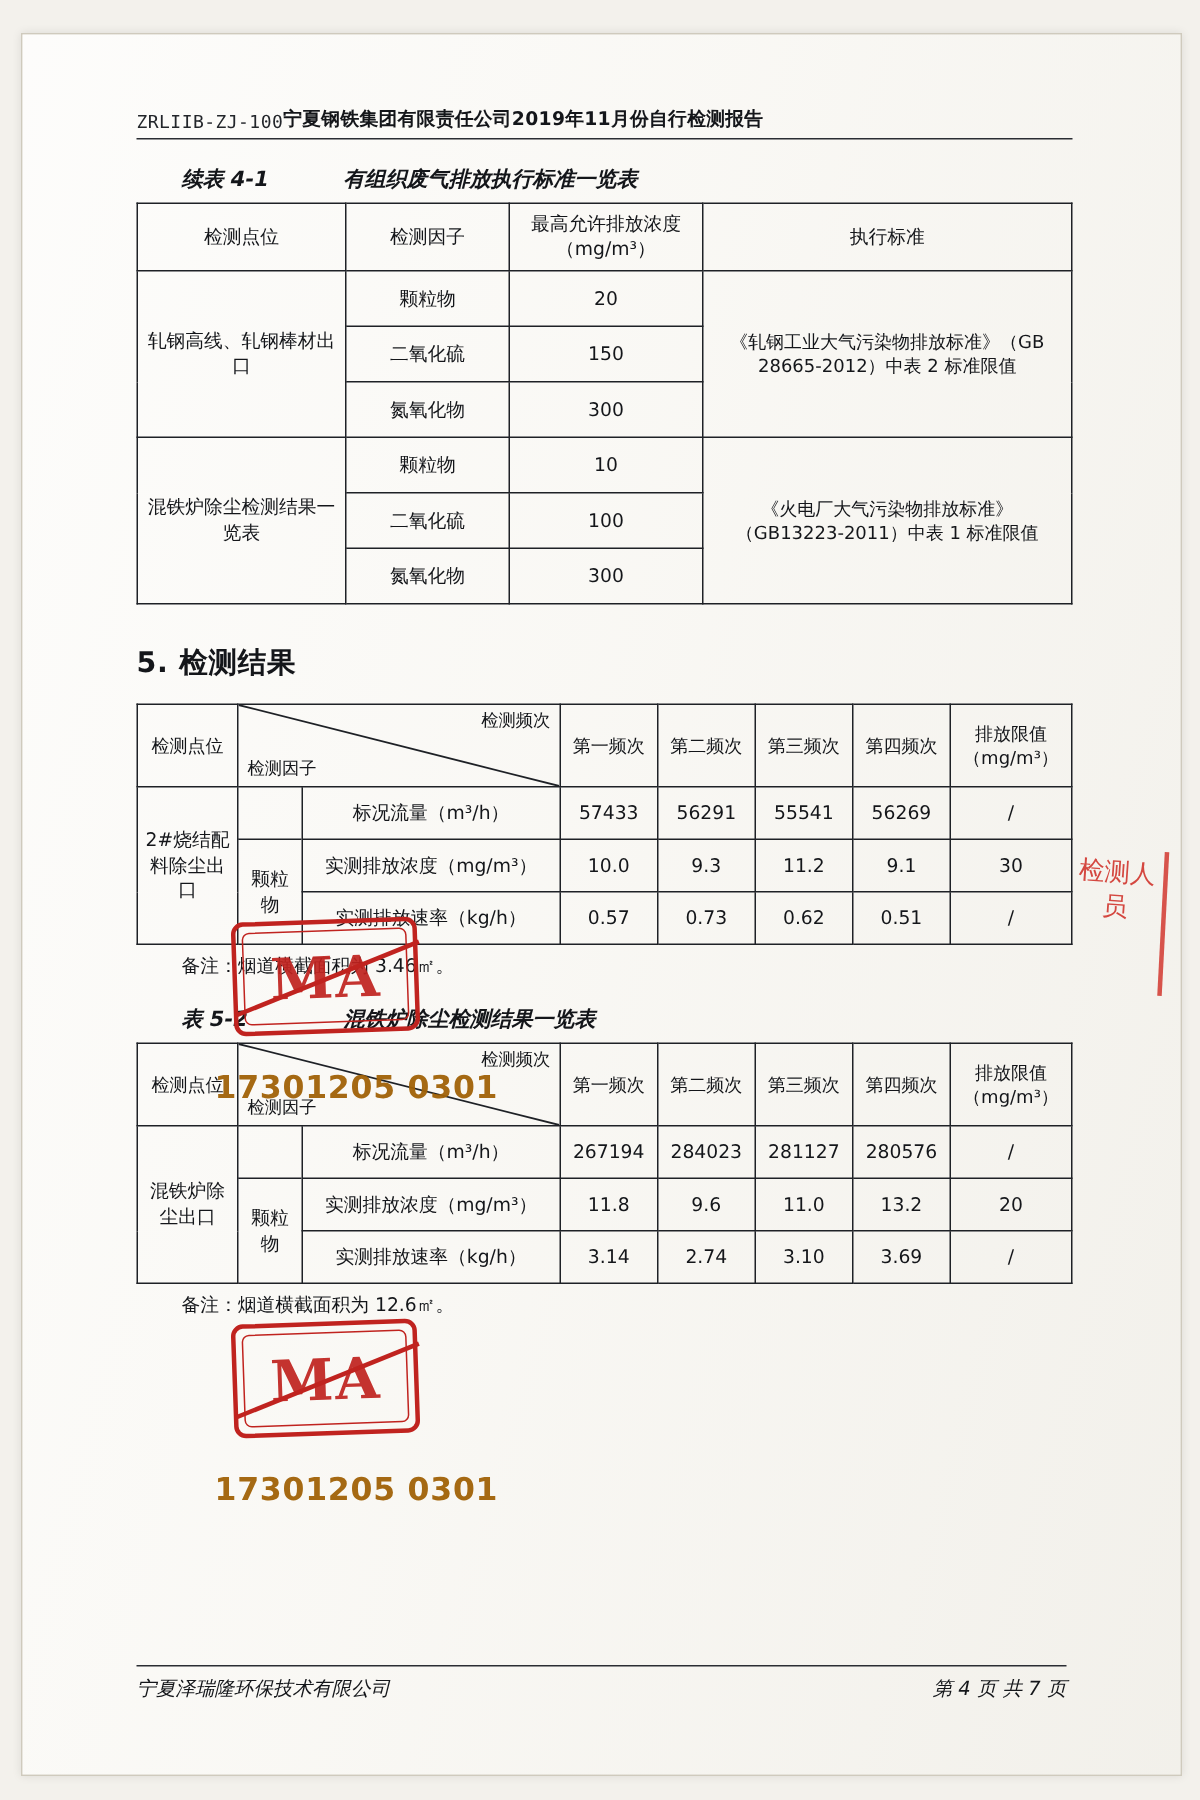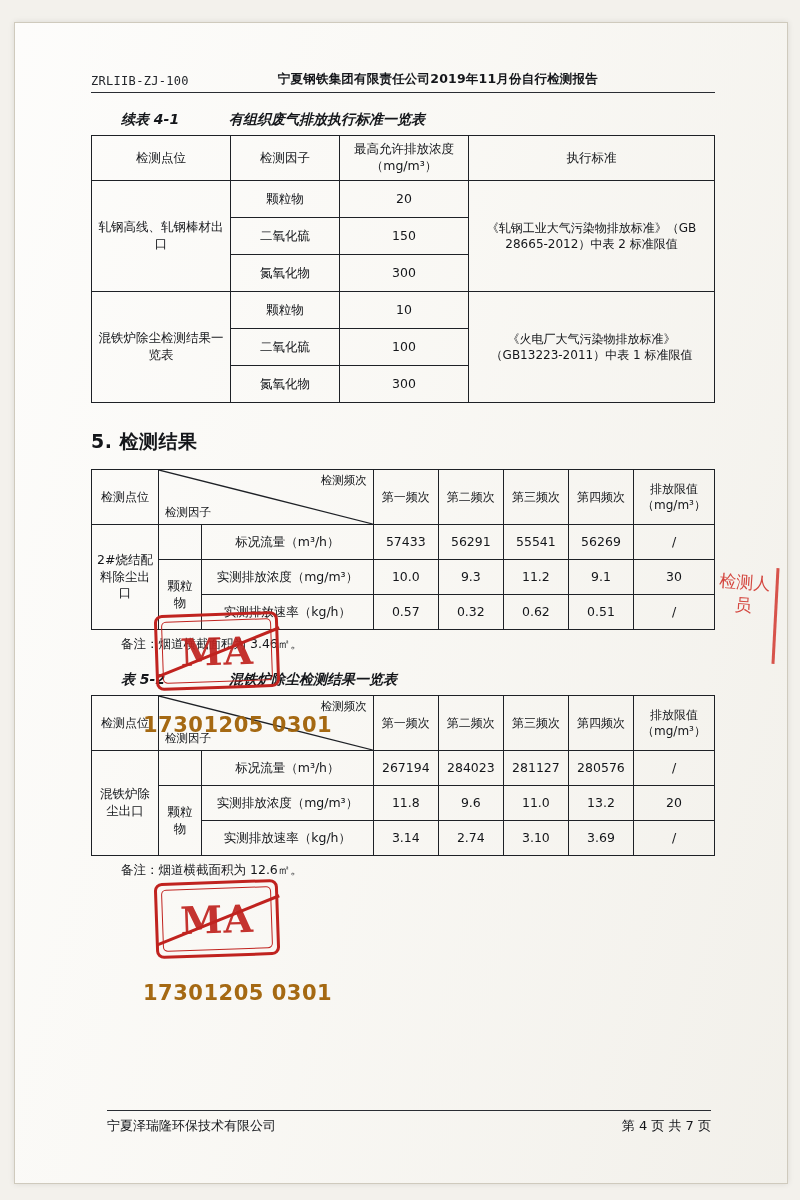--- a/index.html
+++ b/index.html
@@ -50,21 +50,21 @@
     font-size: 12.5px;
   }
   .doc-code {
     font-family: "DejaVu Sans Mono", "Liberation Mono", monospace;
     font-size: 12px;
     letter-spacing: 0.3px;
     color: #23262b;
   }
   .doc-title {
     flex: 1;
-    text-align: center;
+    text-align: left;
     font-size: 12.5px;
     font-weight: bold;
     letter-spacing: 0.2px;
     padding-right: 28px;
   }
   
   .cap-row {
     display: flex;
     align-items: baseline;
     margin-top: 18px;
@@ -147,28 +147,29 @@
     height: 100%;
   }
   .colhead { height: 44px !important; font-size: 12px; }
   .note {
     font-size: 12.5px;
     margin: 6px 0 0 0;
     padding-left: 30px;
   }
   .footer {
     position: absolute;
-    left: 92px;
+    left: 76px;
     right: 76px;
     bottom: 48px;
     display: flex;
     justify-content: space-between;
     font-size: 13px;
     border-top: 1px solid #2a2d33;
     padding-top: 6px;
+    font-style: italic;
   }
   
   .stamp {
     position: absolute;
     pointer-events: none;
     color: #c0231f;
   }
   .stamp .ring {
     position: relative;
     width: 118px;
@@ -334,21 +335,21 @@
           <td>实测排放浓度（mg/m³）</td>
           <td>10.0</td>
           <td>9.3</td>
           <td>11.2</td>
           <td>9.1</td>
           <td>30</td>
         </tr>
         <tr>
           <td>实测排放速率（kg/h）</td>
           <td>0.57</td>
-          <td>0.32</td>
+          <td>0.73</td>
           <td>0.62</td>
           <td>0.51</td>
           <td>/</td>
         </tr>
       </tbody>
         </table>
       <p class="note">备注：烟道横截面积为 3.46㎡。</p>
 
       <div class="cap-row">
         <div class="cap-no">表 5-2</div>

